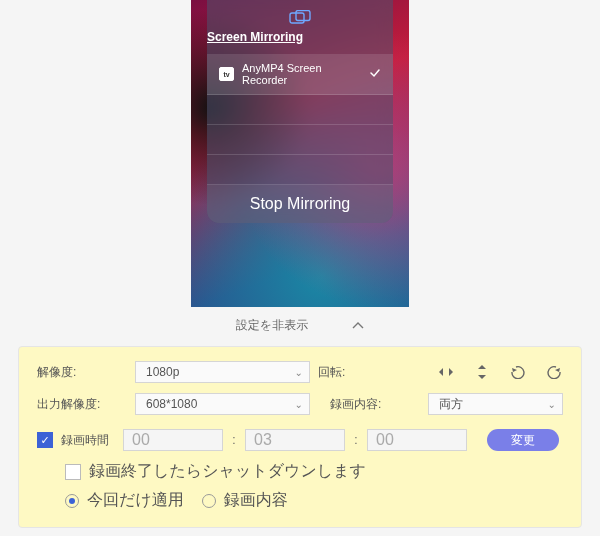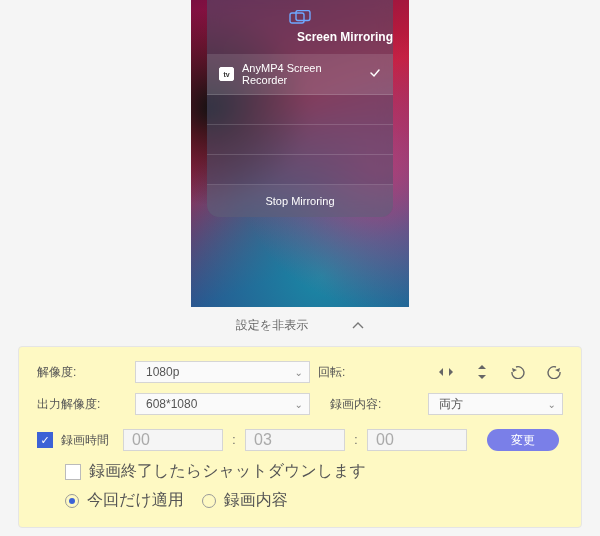--- a/index.html
+++ b/index.html
@@ -32,25 +32,26 @@
   .mirror-panel {
     position: absolute;
     top: 0; left: 16px; right: 16px;
     background: rgba(78,82,110,.55);
     border-radius: 0 0 12px 12px;
     backdrop-filter: blur(8px);
     padding: 10px 0 0;
     overflow: hidden;
   }
   .mirror-title {
-    text-align: right;
+    text-align: left;
     color: #fff;
     font-weight: 600;
     font-size: 12px;
     margin-bottom: 10px;
+    text-decoration: underline;
   }
   .mirror-icon {
     display: flex;
     justify-content: center;
     margin-bottom: 4px;
   }
   .mirror-row {
     display: flex;
     align-items: center;
     padding: 8px 12px;
@@ -69,21 +70,21 @@
     background:#fff;color:#333;font-weight:700;
   }
   .mirror-row .chk { margin-left:auto; }
   .mirror-empty {
     height: 30px;
     border-bottom: 1px solid rgba(255,255,255,.15);
   }
   .stop-row {
     text-align: center;
     color: #fff;
-    font-size: 11px;
+    font-size: 16px;
     padding: 10px 0;
     background: rgba(255,255,255,.05);
   }
   
   .collapse-bar {
     display:flex;
     align-items:center;
     justify-content:center;
     gap: 44px;
     padding: 10px 0 12px;

